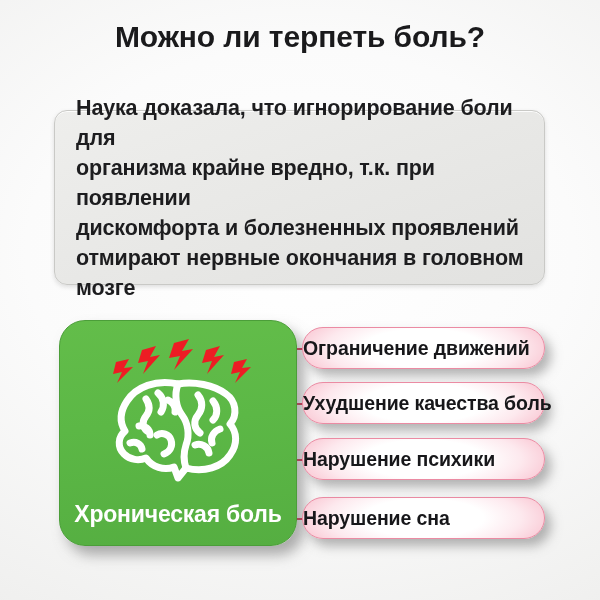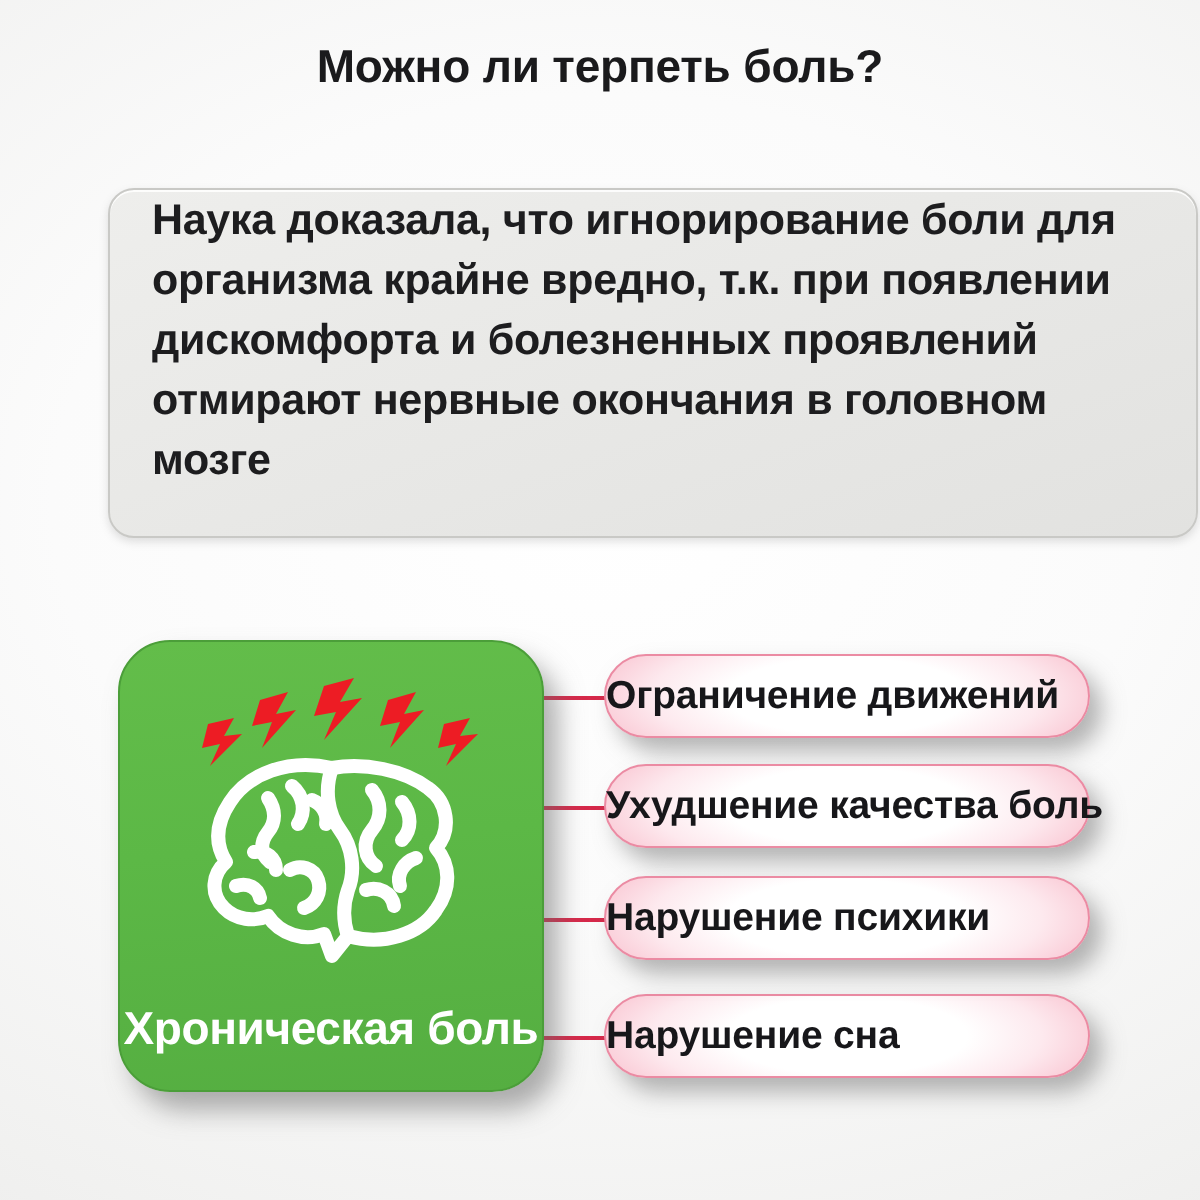--- a/index.html
+++ b/index.html
@@ -23,43 +23,43 @@
     overflow: hidden;
   }
 
   
   .title {
     position: absolute;
     left: 0;
     top: 20px;
     width: 600px;
     text-align: center;
-    font-size: 23px;
+    font-size: 30px;
     font-weight: bold;
     color: #1a1a1c;
     letter-spacing: -0.1px;
     font-family: "Liberation Sans", sans-serif;
   }
 
   
   .statement-panel {
     position: absolute;
     left: 54px;
-    top: 94px;
-    width: 545px;
+    top: 110px;
+    width: 491px;
     height: 175px;
     box-sizing: border-box;
     border-radius: 13px;
     background: linear-gradient(160deg, #eeeeec 0%, #e9e9e7 42%, #e2e2e0 100%);
     border: 1px solid #c9c9c6;
     box-shadow:
       0 2px 4px rgba(120,120,120,0.22),
       inset 0 1px 0 rgba(255,255,255,0.85);
     display: flex;
-    align-items: flex-start;
+    align-items: center;
   }
   .statement-text {
     padding: 0 17px 0 21px;
     font-family: "Liberation Sans Narrow", "Liberation Sans", sans-serif;
     font-stretch: condensed;
     font-size: 21.5px;
     font-weight: bold;
     line-height: 30px;
     color: #1d1d1f;
     letter-spacing: -0.15px;
@@ -77,21 +77,21 @@
   .connector.c0 { top: 348px; }
   .connector.c1 { top: 403px; }
   .connector.c2 { top: 459px; }
   .connector.c3 { top: 518px; }
 
   
   .green-card {
     position: absolute;
     left: 59px;
     top: 320px;
-    width: 213px;
+    width: 238px;
     height: 226px;
     box-sizing: border-box;
     border-radius: 26px;
     background: linear-gradient(175deg, #63bd4a 0%, #5cb846 45%, #55ae41 100%);
     border: 1px solid #4b9e39;
     box-shadow: 7px 9px 13px rgba(110,110,110,0.55);
     overflow: hidden;
   }
 
   .brain-wrap {

